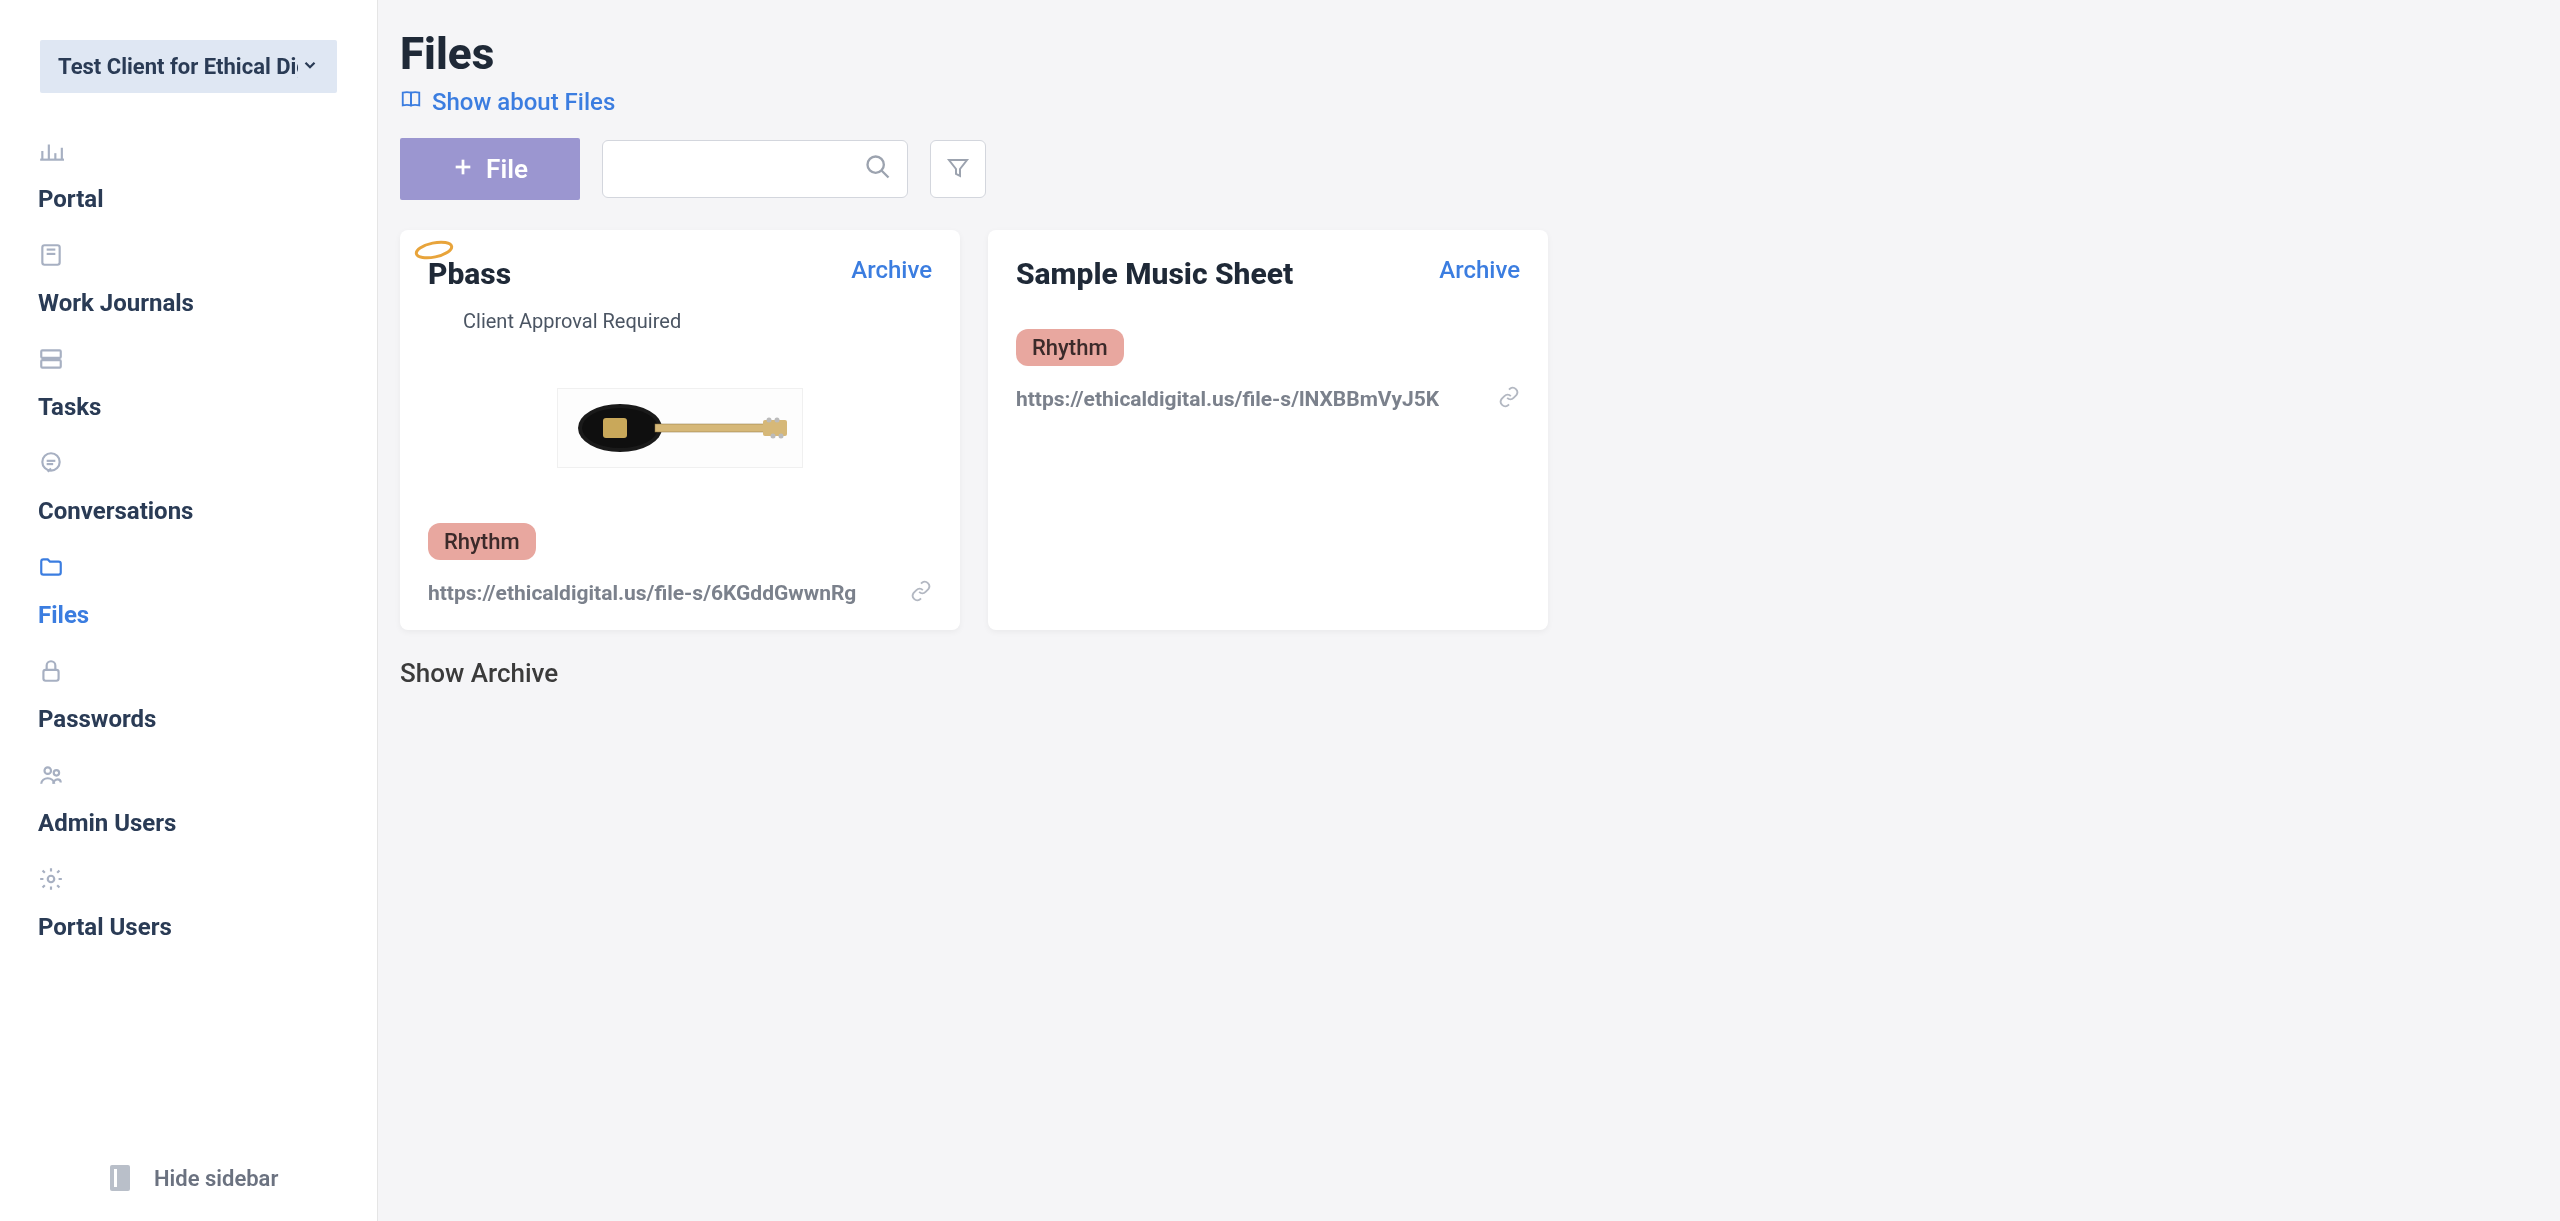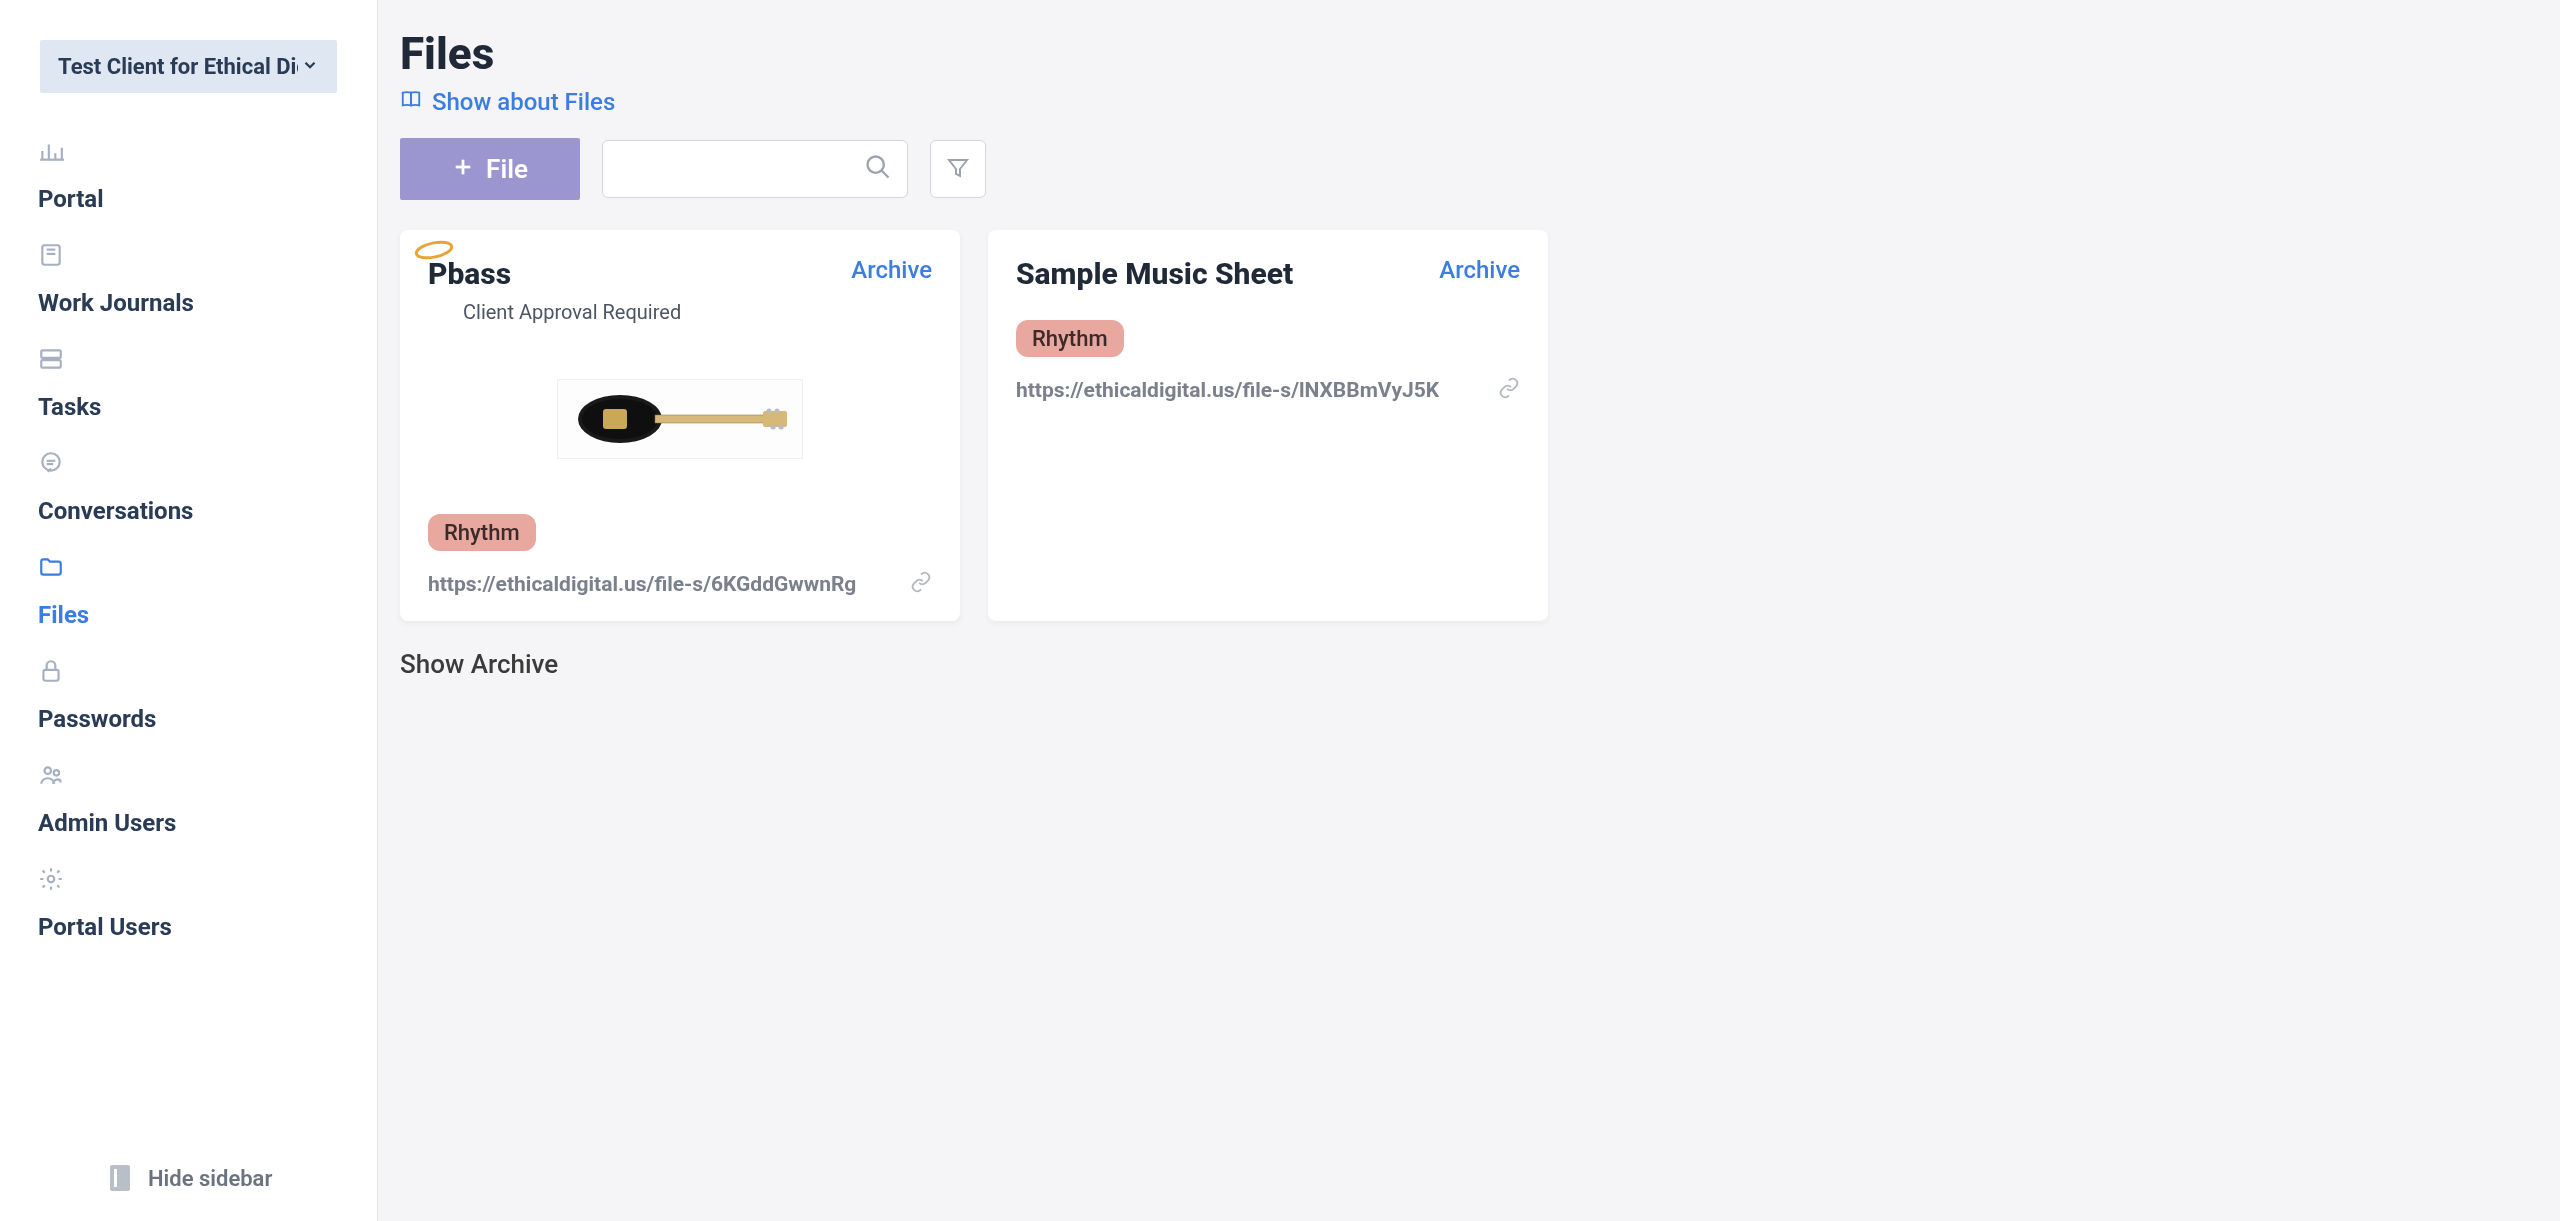--- a/index.html
+++ b/index.html
@@ -72,21 +72,21 @@
     font-weight: 700;
     color: #2a3b55;
   }
   .nav-item.active .nav-item-icon,
   .nav-item.active .nav-item-label {
     color: #3b7de0;
   }
   .hide-sidebar {
     display: flex;
     align-items: center;
-    gap: 18px;
+    gap: 24px;
     padding: 18px 0 30px 110px;
     cursor: pointer;
   }
   .hide-sidebar-icon {
     width: 20px;
     height: 26px;
     background: #b9bfc9;
     border-radius: 2px;
     position: relative;
   }
@@ -194,21 +194,21 @@
     border-radius: 8px;
     padding: 26px 28px 24px 28px;
     box-shadow: 0 2px 6px rgba(0,0,0,0.05);
     display: flex;
     flex-direction: column;
   }
   .card-header {
     display: flex;
     justify-content: space-between;
     align-items: flex-start;
-    margin-bottom: 9px;
+    margin-bottom: 18px;
   }
   .card-title {
     font-size: 30px;
     font-weight: 800;
     color: #1f2937;
   }
   .card-archive {
     font-size: 24px;
     color: #3b7de0;
     cursor: pointer;

